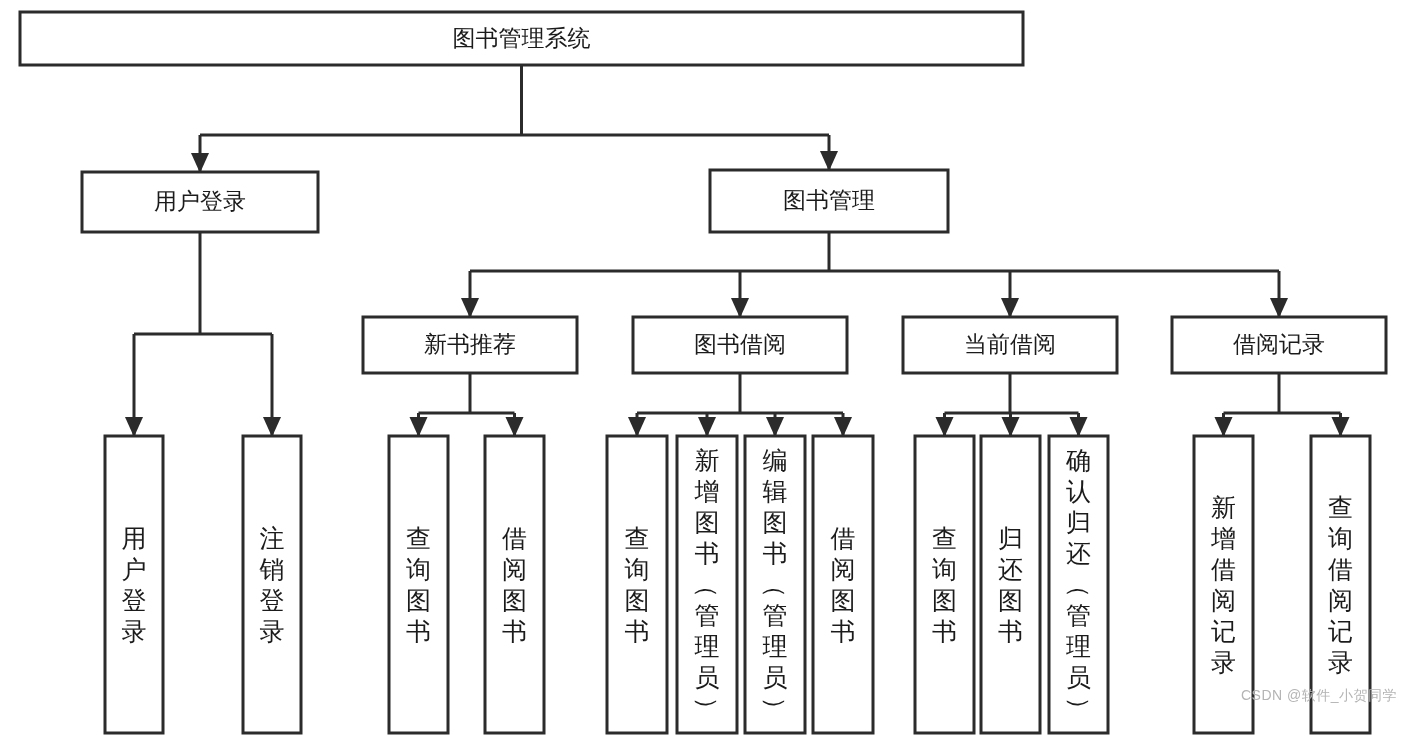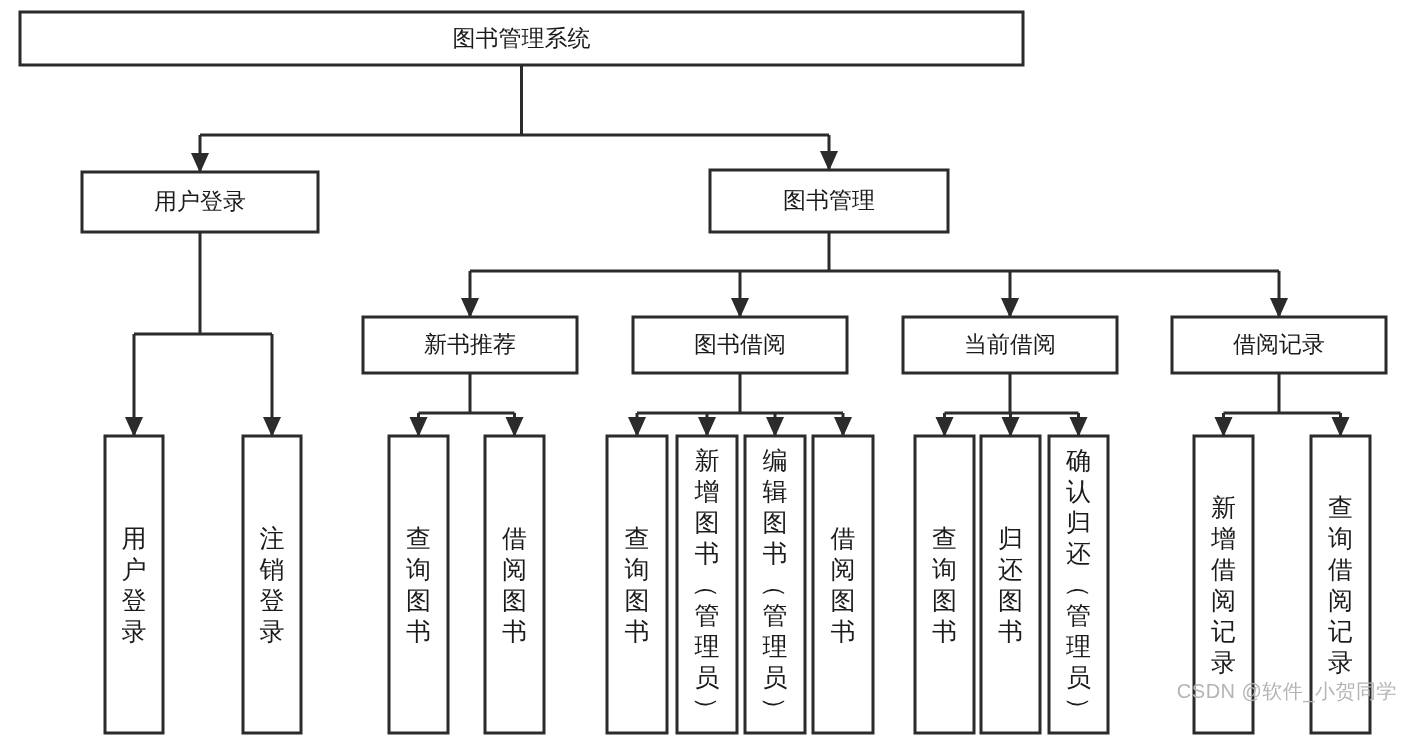--- a/index.html
+++ b/index.html
@@ -55,21 +55,21 @@
     font-family: "Liberation Sans", sans-serif;
     font-size: 25px;
     fill: #1b1b1b;
     text-anchor: middle;
   }
   .watermark {
     position: absolute;
     right: 8px;
     bottom: 6px;
     font-family: "Liberation Sans", sans-serif;
-    font-size: 20px;
+    font-size: 14px;
     color: #b4b4b4;
     white-space: nowrap;
     letter-spacing: 0.5px;
     pointer-events: none;
   }
 </style>
 </head>
 <body>
 
 <div id="diagram-root">

